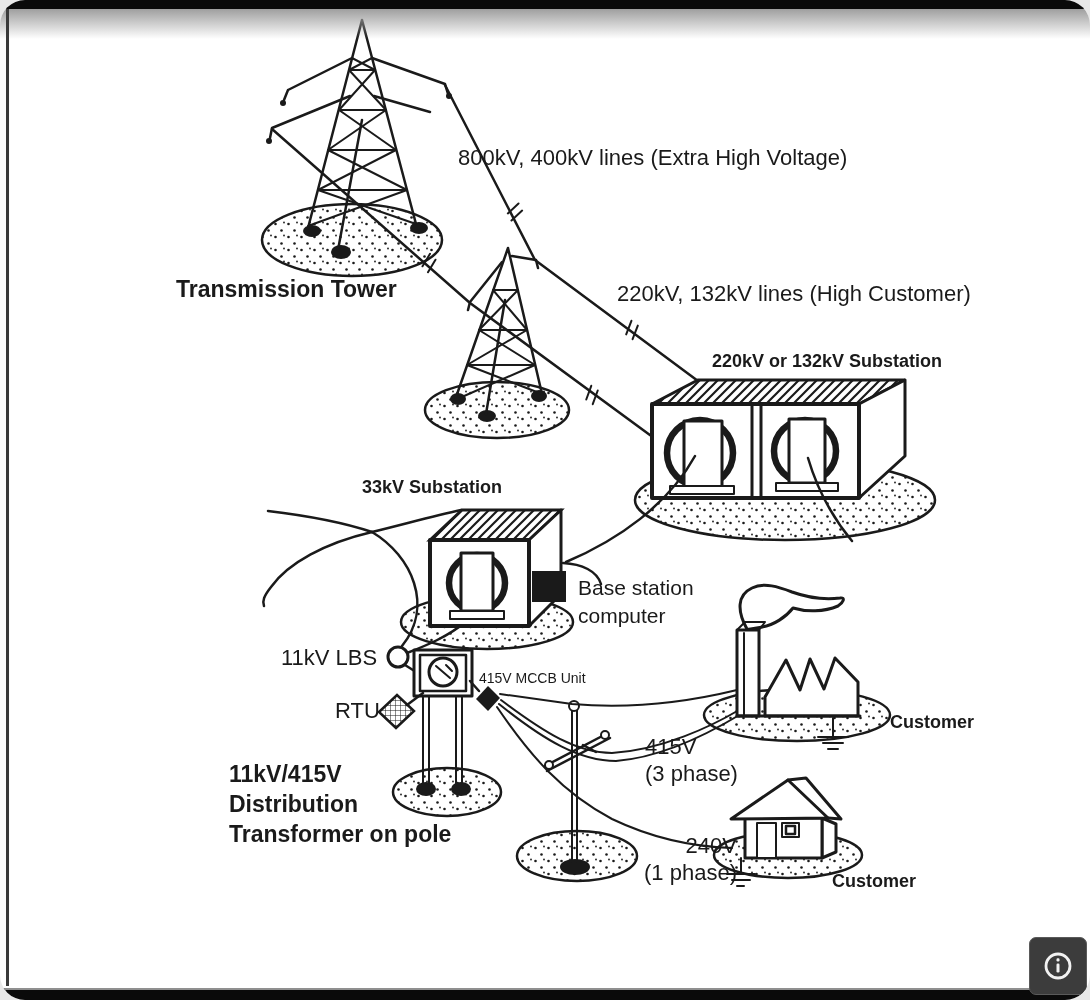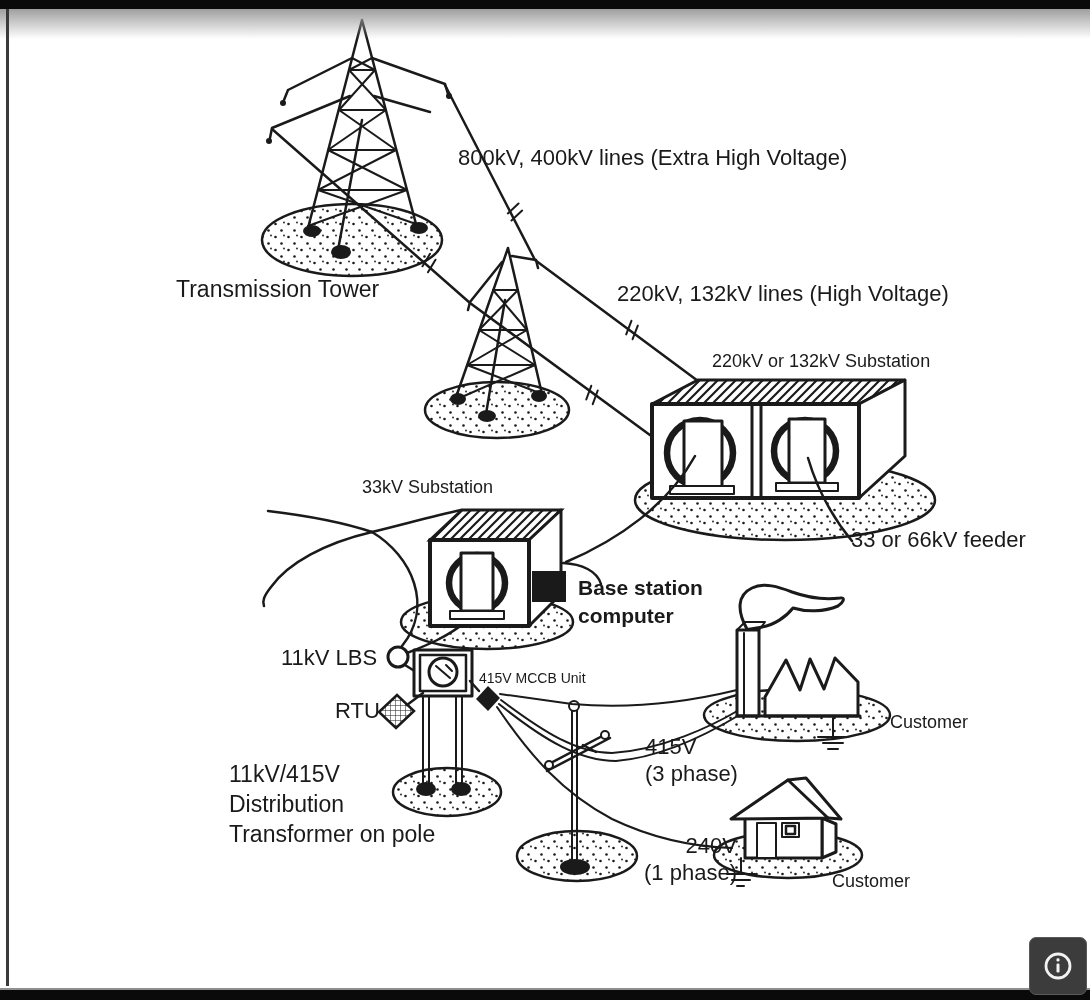--- a/index.html
+++ b/index.html
@@ -1,38 +1,38 @@
 <!DOCTYPE html>
 <html style="--ink: #1a1a1a; --paper: #ffffff; --frame: #0a0a0a; --info-button-bg: #3c3c3c; --info-button-fg: #f2f2f2;"><head>
 <meta charset="utf-8">
 <style>
   :root{
     --ink:#1a1a1a; --paper:#ffffff; --frame:#0a0a0a;
     --info-button-bg:#3c3c3c; --info-button-fg:#f2f2f2;
   }
   html,body{margin:0;padding:0;background:#e8e8e8;}
   .stage{position:relative;width:1090px;height:1000px;background:var(--paper);overflow:hidden;
-         font-family:"Liberation Sans",sans-serif;}
+         font-family:"Liberation Sans",sans-serif;border-radius:25px;}
   .topbar{position:absolute;left:0;top:0;width:100%;height:9px;background:var(--frame);}
   .topfade{position:absolute;left:0;top:9px;width:100%;height:30px;
            background:linear-gradient(#9f9f9f,rgba(255,255,255,0));}
   .leftedge{position:absolute;left:6px;top:9px;width:3px;height:977px;background:#3a3a3a;}
   .bottombar{position:absolute;left:0;bottom:0;width:100%;height:10px;background:var(--frame);
              border-top:2px solid #8f8f8f;}
   .art{position:absolute;left:0;top:0;color:var(--ink);}
   .art .ln{stroke:currentColor;fill:none;stroke-width:2.5;stroke-linecap:round;stroke-linejoin:round;}
   .art .w2{stroke-width:2;} .art .w3{stroke-width:3;} .art .w4{stroke-width:4;} .art .w6{stroke-width:6.5;}
   .art .fw{fill:var(--paper);} .art .blk{fill:currentColor;stroke:none;}
   .art .stp{fill:url(#stip);stroke:currentColor;stroke-width:2.5;}
   .art .hat{fill:url(#hatch);stroke:currentColor;stroke-width:3;}
   .art .grd{fill:url(#grid);stroke:currentColor;stroke-width:2.5;}
   .lbl{position:absolute;color:var(--ink);font-size:22px;line-height:27px;white-space:nowrap;}
-  .b{font-weight:normal;font-size:23px;}
+  .b{font-weight:bold;font-size:23px;}
   .big{font-size:18px;}
-  .sm{font-size:21px;line-height:28px;font-weight:bold;}
+  .sm{font-size:21px;line-height:28px;}
   .xs{font-size:14px;}
   .lh30{line-height:30px;}
   .infobtn{position:absolute;right:3px;bottom:5px;width:56px;height:56px;border-radius:7px;
            background:var(--info-button-bg);border:1px solid #5a5a5a;display:flex;
            align-items:center;justify-content:center;cursor:pointer;}
 </style>
 </head>
 <body>
 
 <div class="stage">
@@ -196,27 +196,26 @@
       <path class="ln w3 fw" d="M731,819 L788,780 L828,818 Z"></path>
       <path class="ln w3" d="M788,780 L806,778 L841,819 L828,818"></path>
       <rect class="ln w2 fw" x="757" y="823" width="19" height="35"></rect>
       <rect class="ln w2 fw" x="782" y="823" width="17" height="14"></rect>
       <rect class="ln" x="786" y="826" width="9" height="8" stroke-width="1.5"></rect>
       <path class="ln w2" d="M741,858 V874 M727,874 H755 M732,880 H750 M737,886 H744"></path>
     </g>
   </svg>
 
   <div class="lbl" style="left:458px;top:144px">800kV, 400kV lines (Extra High Voltage)</div>
-  <div class="lbl" style="left:617px;top:280px">220kV, 132kV lines (High Voltage)</div>
+  <div class="lbl" style="left:617px;top:280px">220kV, 132kV lines (High Customer)</div>
   <div class="lbl b" style="left:176px;top:276px">Transmission Tower</div>
   <div class="lbl b big" style="left:712px;top:348px">220kV or 132kV Substation</div>
   <div class="lbl b big" style="left:362px;top:474px">33kV Substation</div>
   <div class="lbl" style="left:0;top:516px;width:278px;text-align:right">
   </div>
-  <div class="lbl" style="left:851px;top:526px">33 or 66kV feeder</div>
   <div class="lbl sm" style="left:578px;top:574px">
     <div>Base station</div>
     <div>computer</div>
   </div>
   <div class="lbl" style="left:281px;top:644px">11kV LBS</div>
   <div class="lbl xs" style="left:479px;top:665px">415V MCCB Unit</div>
   <div class="lbl" style="left:335px;top:697px">RTU</div>
   <div class="lbl b lh30" style="left:229px;top:759px">
     <div>11kV/415V</div>
     <div>Distribution</div>

